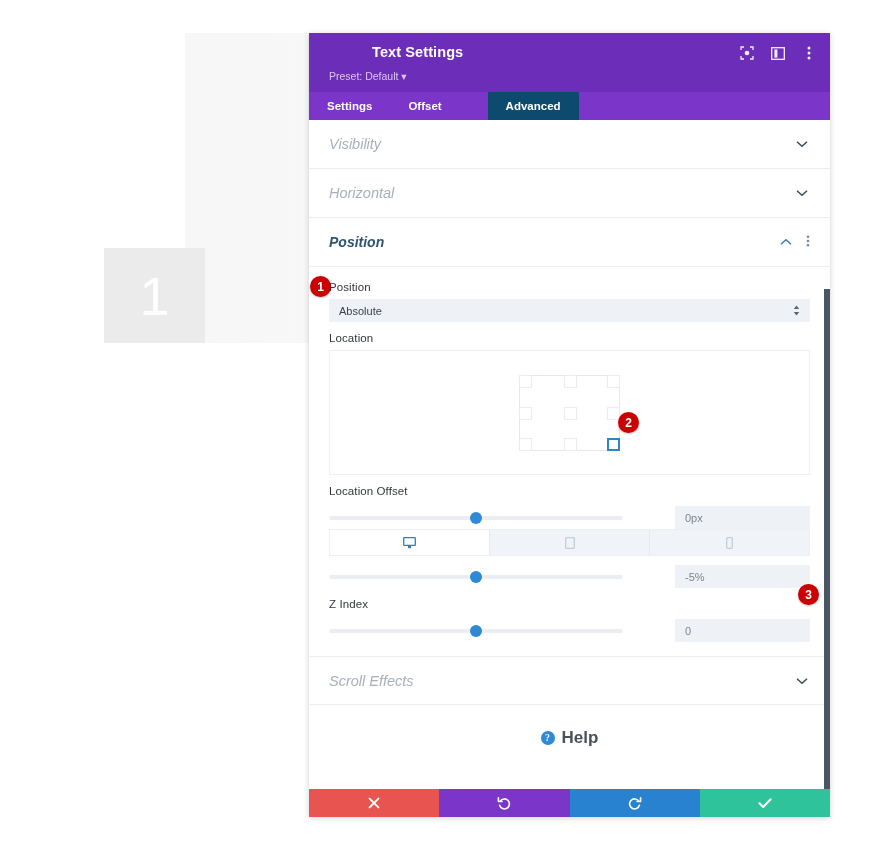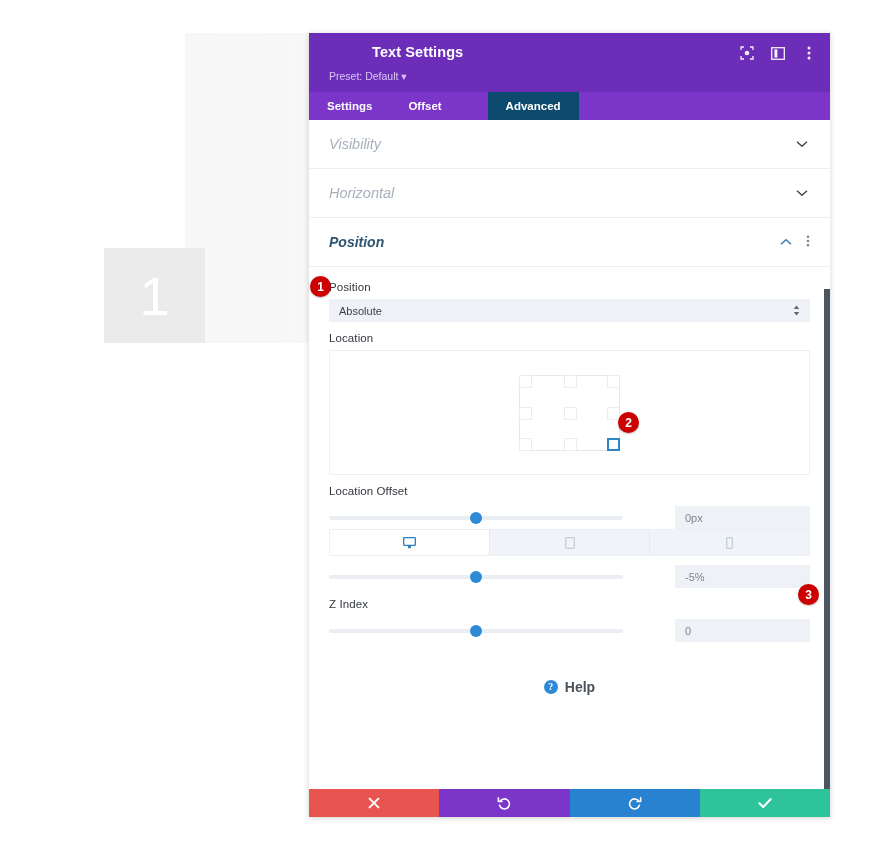--- a/index.html
+++ b/index.html
@@ -155,21 +155,21 @@
   .help-row {
     display: flex; align-items: center; justify-content: center;
     gap: 7px; padding: 23px 0 0 0;
   }
   .help-icon {
     width: 14px; height: 14px; border-radius: 50%; background: #2e8ad6;
     color: #fff; font-size: 10px; font-weight: bold;
     display: flex; align-items: center; justify-content: center;
     line-height: 1; font-family: "Liberation Serif", serif;
   }
-  .help-text { font-size: 14px; color: #4b5158; font-weight: bold; }
+  .help-text { font-size: 17px; color: #4b5158; font-weight: bold; }
 
   .modal-footer { display: flex; height: 28px; flex: 0 0 auto; }
   .fbtn {
     flex: 1 1 0; display: flex; align-items: center; justify-content: center;
     cursor: pointer; color: #fff;
   }
   .fbtn svg { display: block; }
   .fbtn.cancel { background: #e8544f; }
   .fbtn.undo   { background: #7b35c9; }
   .fbtn.redo   { background: #2882d0; }
@@ -346,20 +346,28 @@
         <div class="field-label">Z Index</div>
         <div class="slider-row">
           <div class="slider-track">
             <div class="slider-thumb" style="left:50%"></div>
           </div>
           <div class="slider-value">0</div>
         </div>
 
       </div>
 
+      <div class="toggle-row" style="border-top:1px solid #eeeeee;">
+        <div class="t-label">Scroll Effects</div>
+        <div class="chev">
+          <svg width="12" height="8" viewBox="0 0 12 8">
+              <path d="M1 1.8L6 6.2 11 1.8" fill="none" stroke="#3d4b58" stroke-width="1.5"></path>
+            </svg>
+        </div>
+      </div>
 
       <div class="help-row">
         <span class="help-icon">?</span>
         <span class="help-text">Help</span>
       </div>
 
       <div class="modal-scrollbar"></div>
     </div>
 
     <div class="modal-footer">

